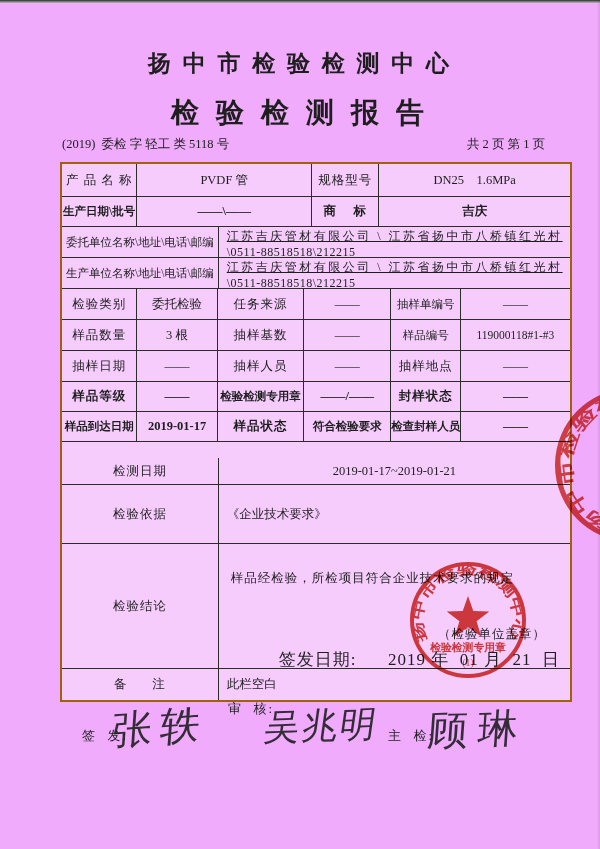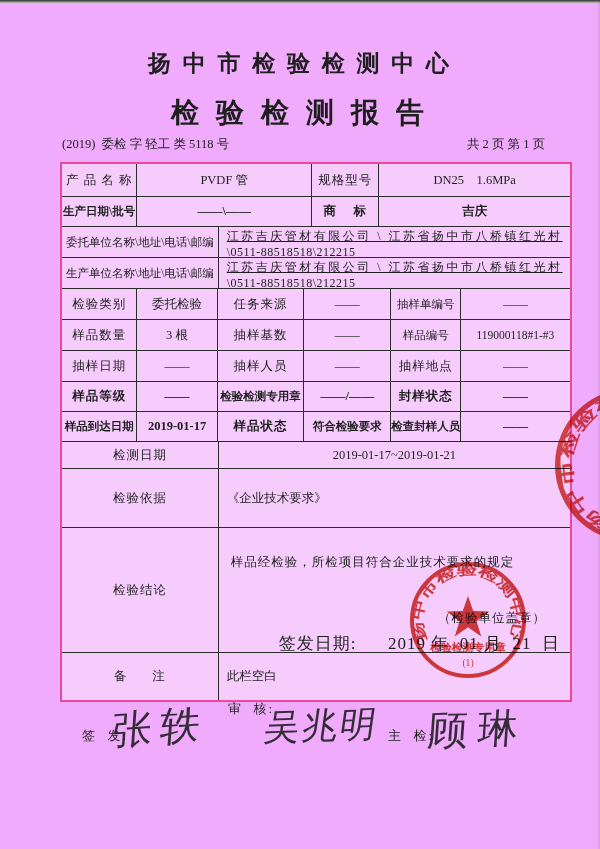--- a/index.html
+++ b/index.html
@@ -14,42 +14,42 @@
   .scan-right{position:absolute;right:0;top:0;width:3px;height:100%;
     background:linear-gradient(90deg,rgba(0,0,0,0),rgba(0,0,0,.10));}
   .org-title{position:absolute;left:0;top:48px;width:100%;text-align:center;
     font-size:23px;font-weight:bold;letter-spacing:3px;white-space:pre;}
   .report-title{position:absolute;left:0;top:94px;width:100%;text-align:center;
     font-size:28px;font-weight:bold;letter-spacing:5px;white-space:pre;}
   .meta-line{position:absolute;left:62px;top:136px;width:483px;
     display:flex;justify-content:space-between;font-size:12.5px;white-space:pre;}
   
   .rpt-table{position:absolute;left:60px;top:162px;width:512px;height:540px;
-    border:2px solid #ec4899;box-sizing:border-box;display:flex;flex-direction:column;
+    border:2px solid #a16207;box-sizing:border-box;display:flex;flex-direction:column;
     background:rgba(255,255,255,.4);}
   .trow{display:flex;border-bottom:1px solid #2b2b2b;box-sizing:border-box;flex:0 0 auto;}
   .trow.lastrow{border-bottom:none;flex:1 1 auto;}
   .cell{box-sizing:border-box;border-right:1px solid #2b2b2b;
     display:flex;align-items:center;justify-content:center;
     font-size:12.5px;white-space:pre;overflow:hidden;}
   .cell.last{border-right:none;}
   .cell.lab{letter-spacing:1px;}
   .cell.small{font-size:11.5px;letter-spacing:0;padding:0 3px;}
   .cell.vleft{justify-content:flex-start;padding:2px 8px;}
   .addr{display:flex;flex-direction:column;align-items:flex-start;justify-content:center;text-decoration:underline;}
   .addr .l1{letter-spacing:2.5px;font-size:12px;line-height:1.3;}
   .addr .l2{letter-spacing:.5px;font-size:12px;line-height:1.3;}
   
   .w15{width:14.84%;} .w34{width:34.38%;} .w13{width:13.28%;} .w38{width:37.5%;}
   .w31{width:30.86%;} .w69{width:69.14%;}
   .ca{width:14.84%;} .cb{width:15.82%;} .cc{width:17.0%;}
   .cd{width:17.19%;} .ce{width:13.67%;} .cf{width:21.48%;}
   
   .h34{height:33px;} .h30{height:30px;font-weight:bold;} .h31{height:31px;}
-  .h27{height:27px;} .h59{height:59px;} .h125{height:125px;}
+  .h27{height:27px;margin-top:16px;} .h59{height:59px;} .h125{height:125px;}
   .rel{position:relative;}
   .conclusion{position:absolute;left:12px;top:26px;font-size:12.5px;letter-spacing:1px;white-space:pre;}
   .seal-note{position:absolute;right:24px;top:82px;font-size:12.5px;letter-spacing:1px;white-space:pre;}
   .sign-date{position:absolute;right:10px;top:104px;font-size:17px;letter-spacing:1px;white-space:pre;}
   
   .stamp{position:absolute;mix-blend-mode:multiply;opacity:.92;pointer-events:none;}
   .stamp-main{left:404px;top:556px;width:128px;height:128px;}
   .stamp-edge{left:547px;top:380px;width:170px;height:170px;transform:rotate(-45deg);opacity:.88;}
   
   .sig-label{position:absolute;font-size:13px;letter-spacing:2px;white-space:pre;}

